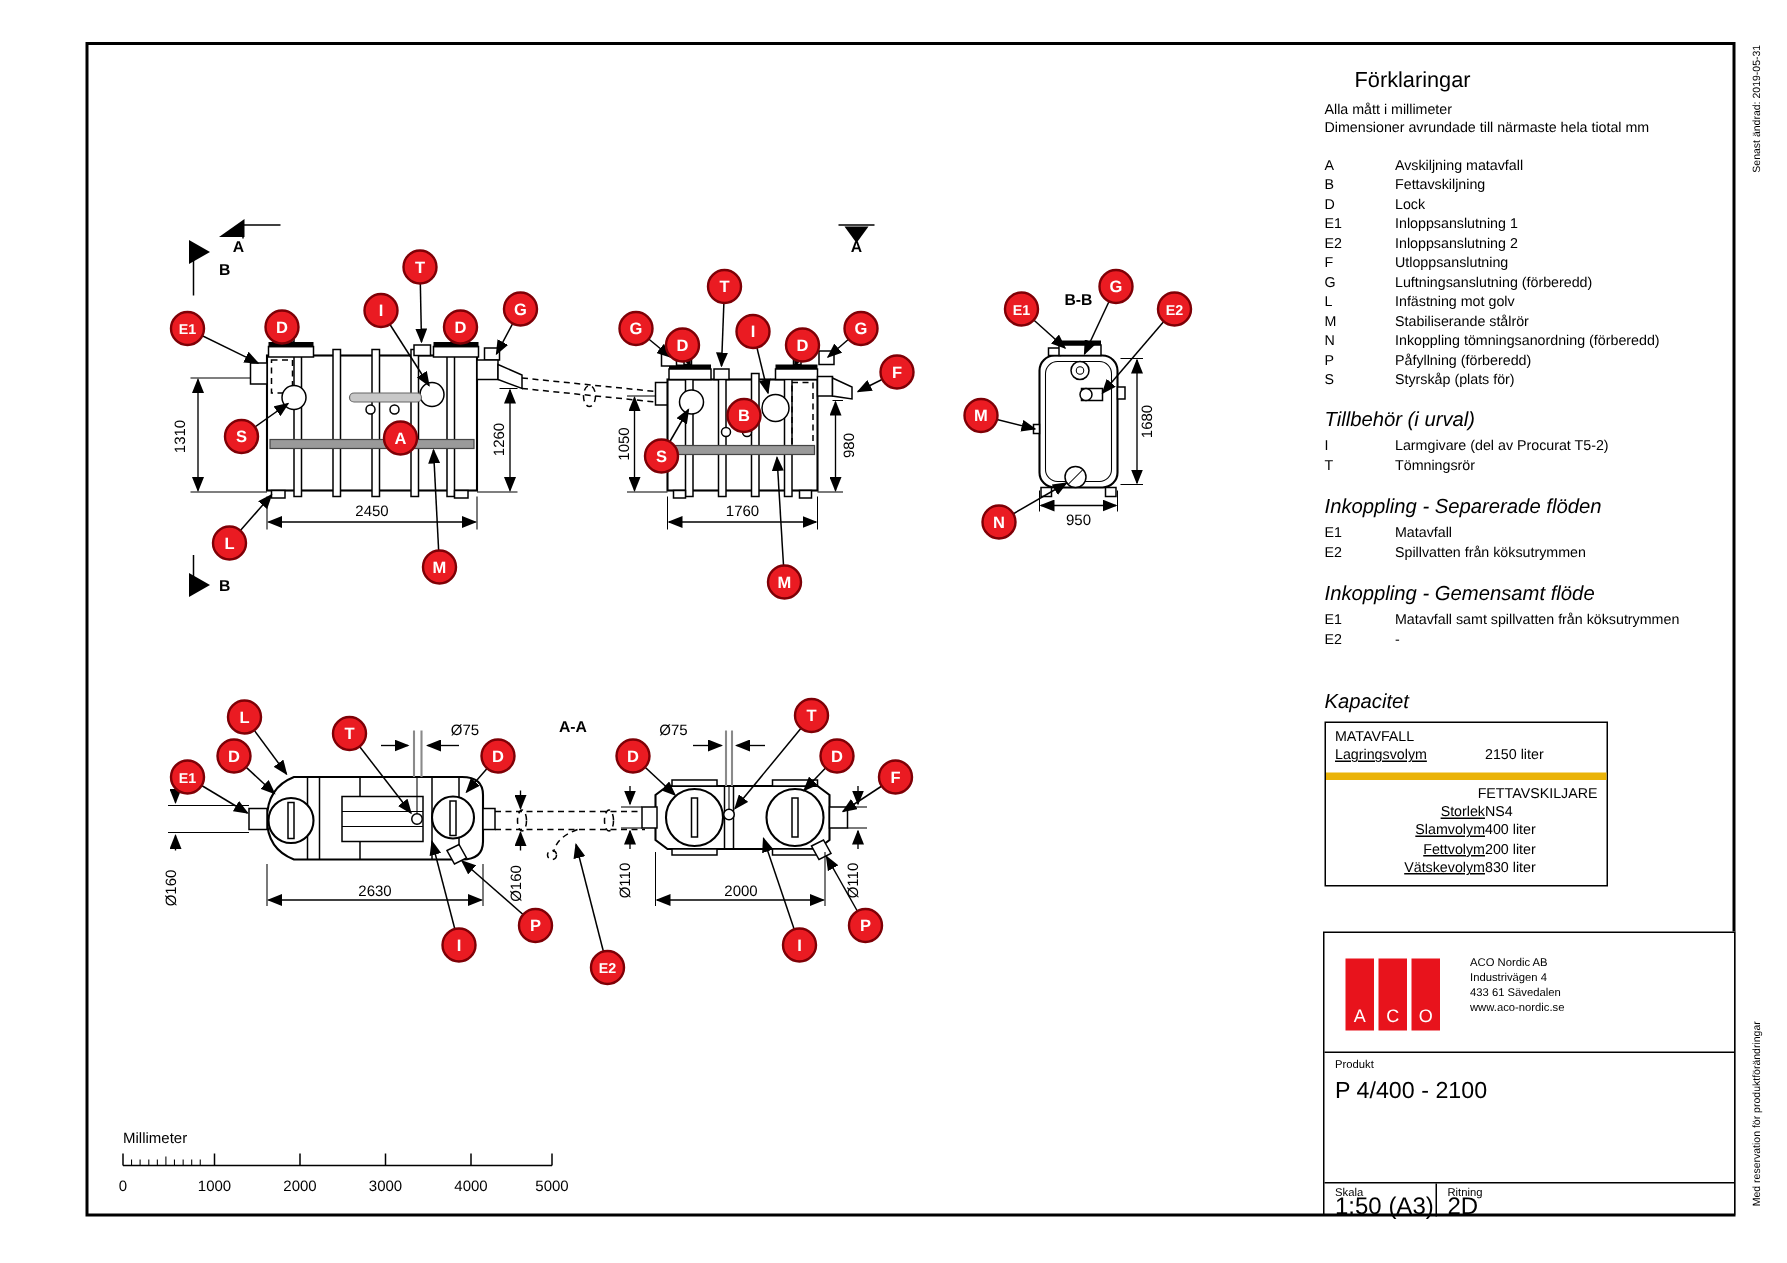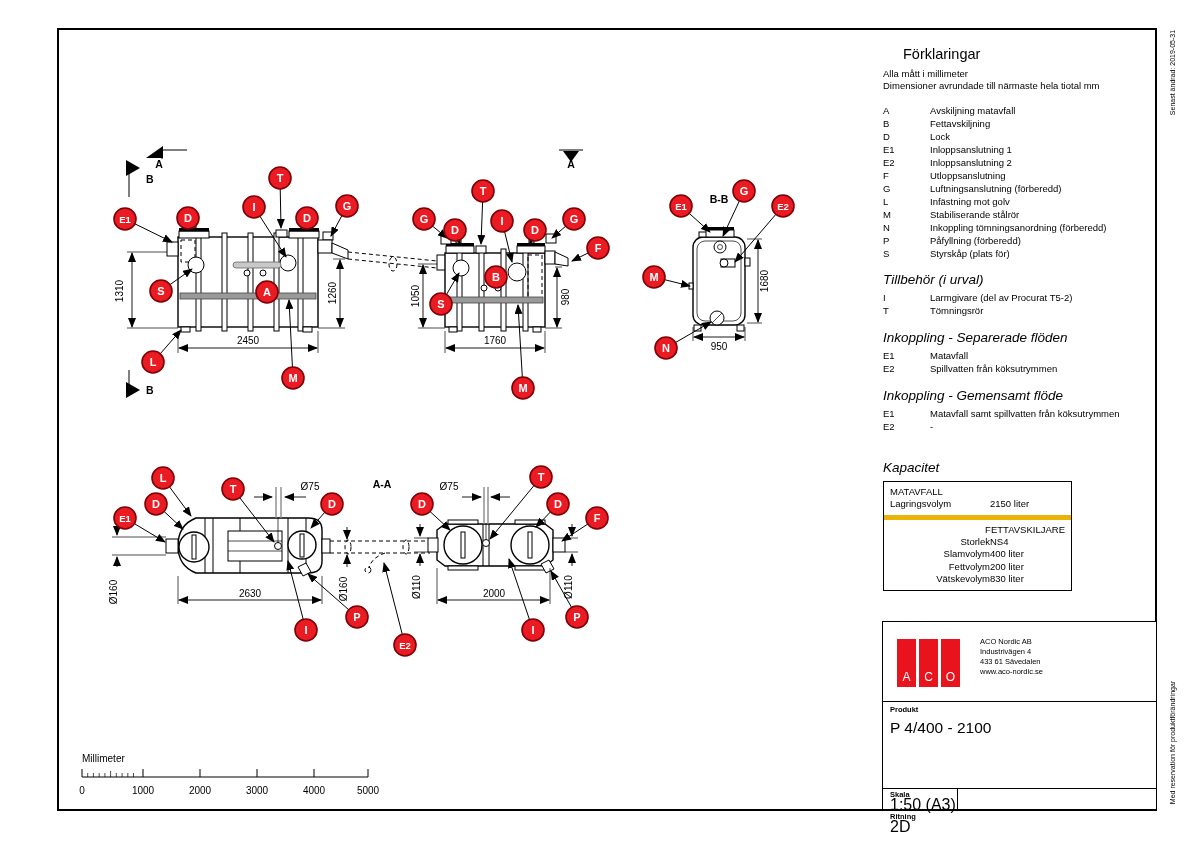--- a/index.html
+++ b/index.html
@@ -31,30 +31,30 @@
   .sub{font-size:9.5px;line-height:12px;}
   .list{margin-top:12px;}
   .row{display:flex;font-size:9.5px;line-height:13px;}
   .row .code{width:47px;flex:none;}
   
   .captable{border:1px solid #000;width:187px;font-size:9.5px;margin-top:6px;}
   .capsec{padding:3px 6px 4px 6px;}
   .capsec + .capsec{border-top:5px solid #eab308;text-align:right;}
   .caphead{line-height:13px;}
   .caprow{display:flex;line-height:12.6px;}
-  .caprow .cl{width:100px;flex:none;}
+  .caprow .cl{width:100px;flex:none;text-decoration:underline;}
   
   .tblock{position:absolute;left:882px;top:621px;width:275px;height:189px;border:1.5px solid #000;box-sizing:border-box;z-index:2;background:#fff;}
   .logorow{position:relative;height:79px;border-bottom:1.5px solid #000;}
   .sq{position:absolute;top:17px;width:19px;height:48px;display:flex;align-items:flex-end;justify-content:center;padding-bottom:3px;box-sizing:border-box;color:#fff;font-size:12px;}
   .addr{position:absolute;left:97px;top:15px;font-size:7.5px;line-height:10px;}
   .prodsec{height:86px;padding:3px 0 0 7px;box-sizing:border-box;}
-  .tlabel{font-size:7.5px;font-weight:bold;}
+  .tlabel{font-size:7.5px;}
   .pname{font-size:15.5px;line-height:21px;margin-top:3px;}
-  .brow{display:flex;height:22px;border-top:1.5px solid #000;flex-direction:column;}
+  .brow{display:flex;height:22px;border-top:1.5px solid #000;}
   .bcell{padding:1px 0 0 7px;box-sizing:border-box;}
   .bcell.c1{width:75px;flex:none;border-right:1.5px solid #000;}
   .bval{font-size:16px;line-height:12px;}
   
   .vtext{position:absolute;font-size:7px;color:#000;text-align:center;transform:rotate(-90deg);white-space:nowrap;z-index:2;}
 </style>
 </head>
 <body>
 
 <div class="page">

